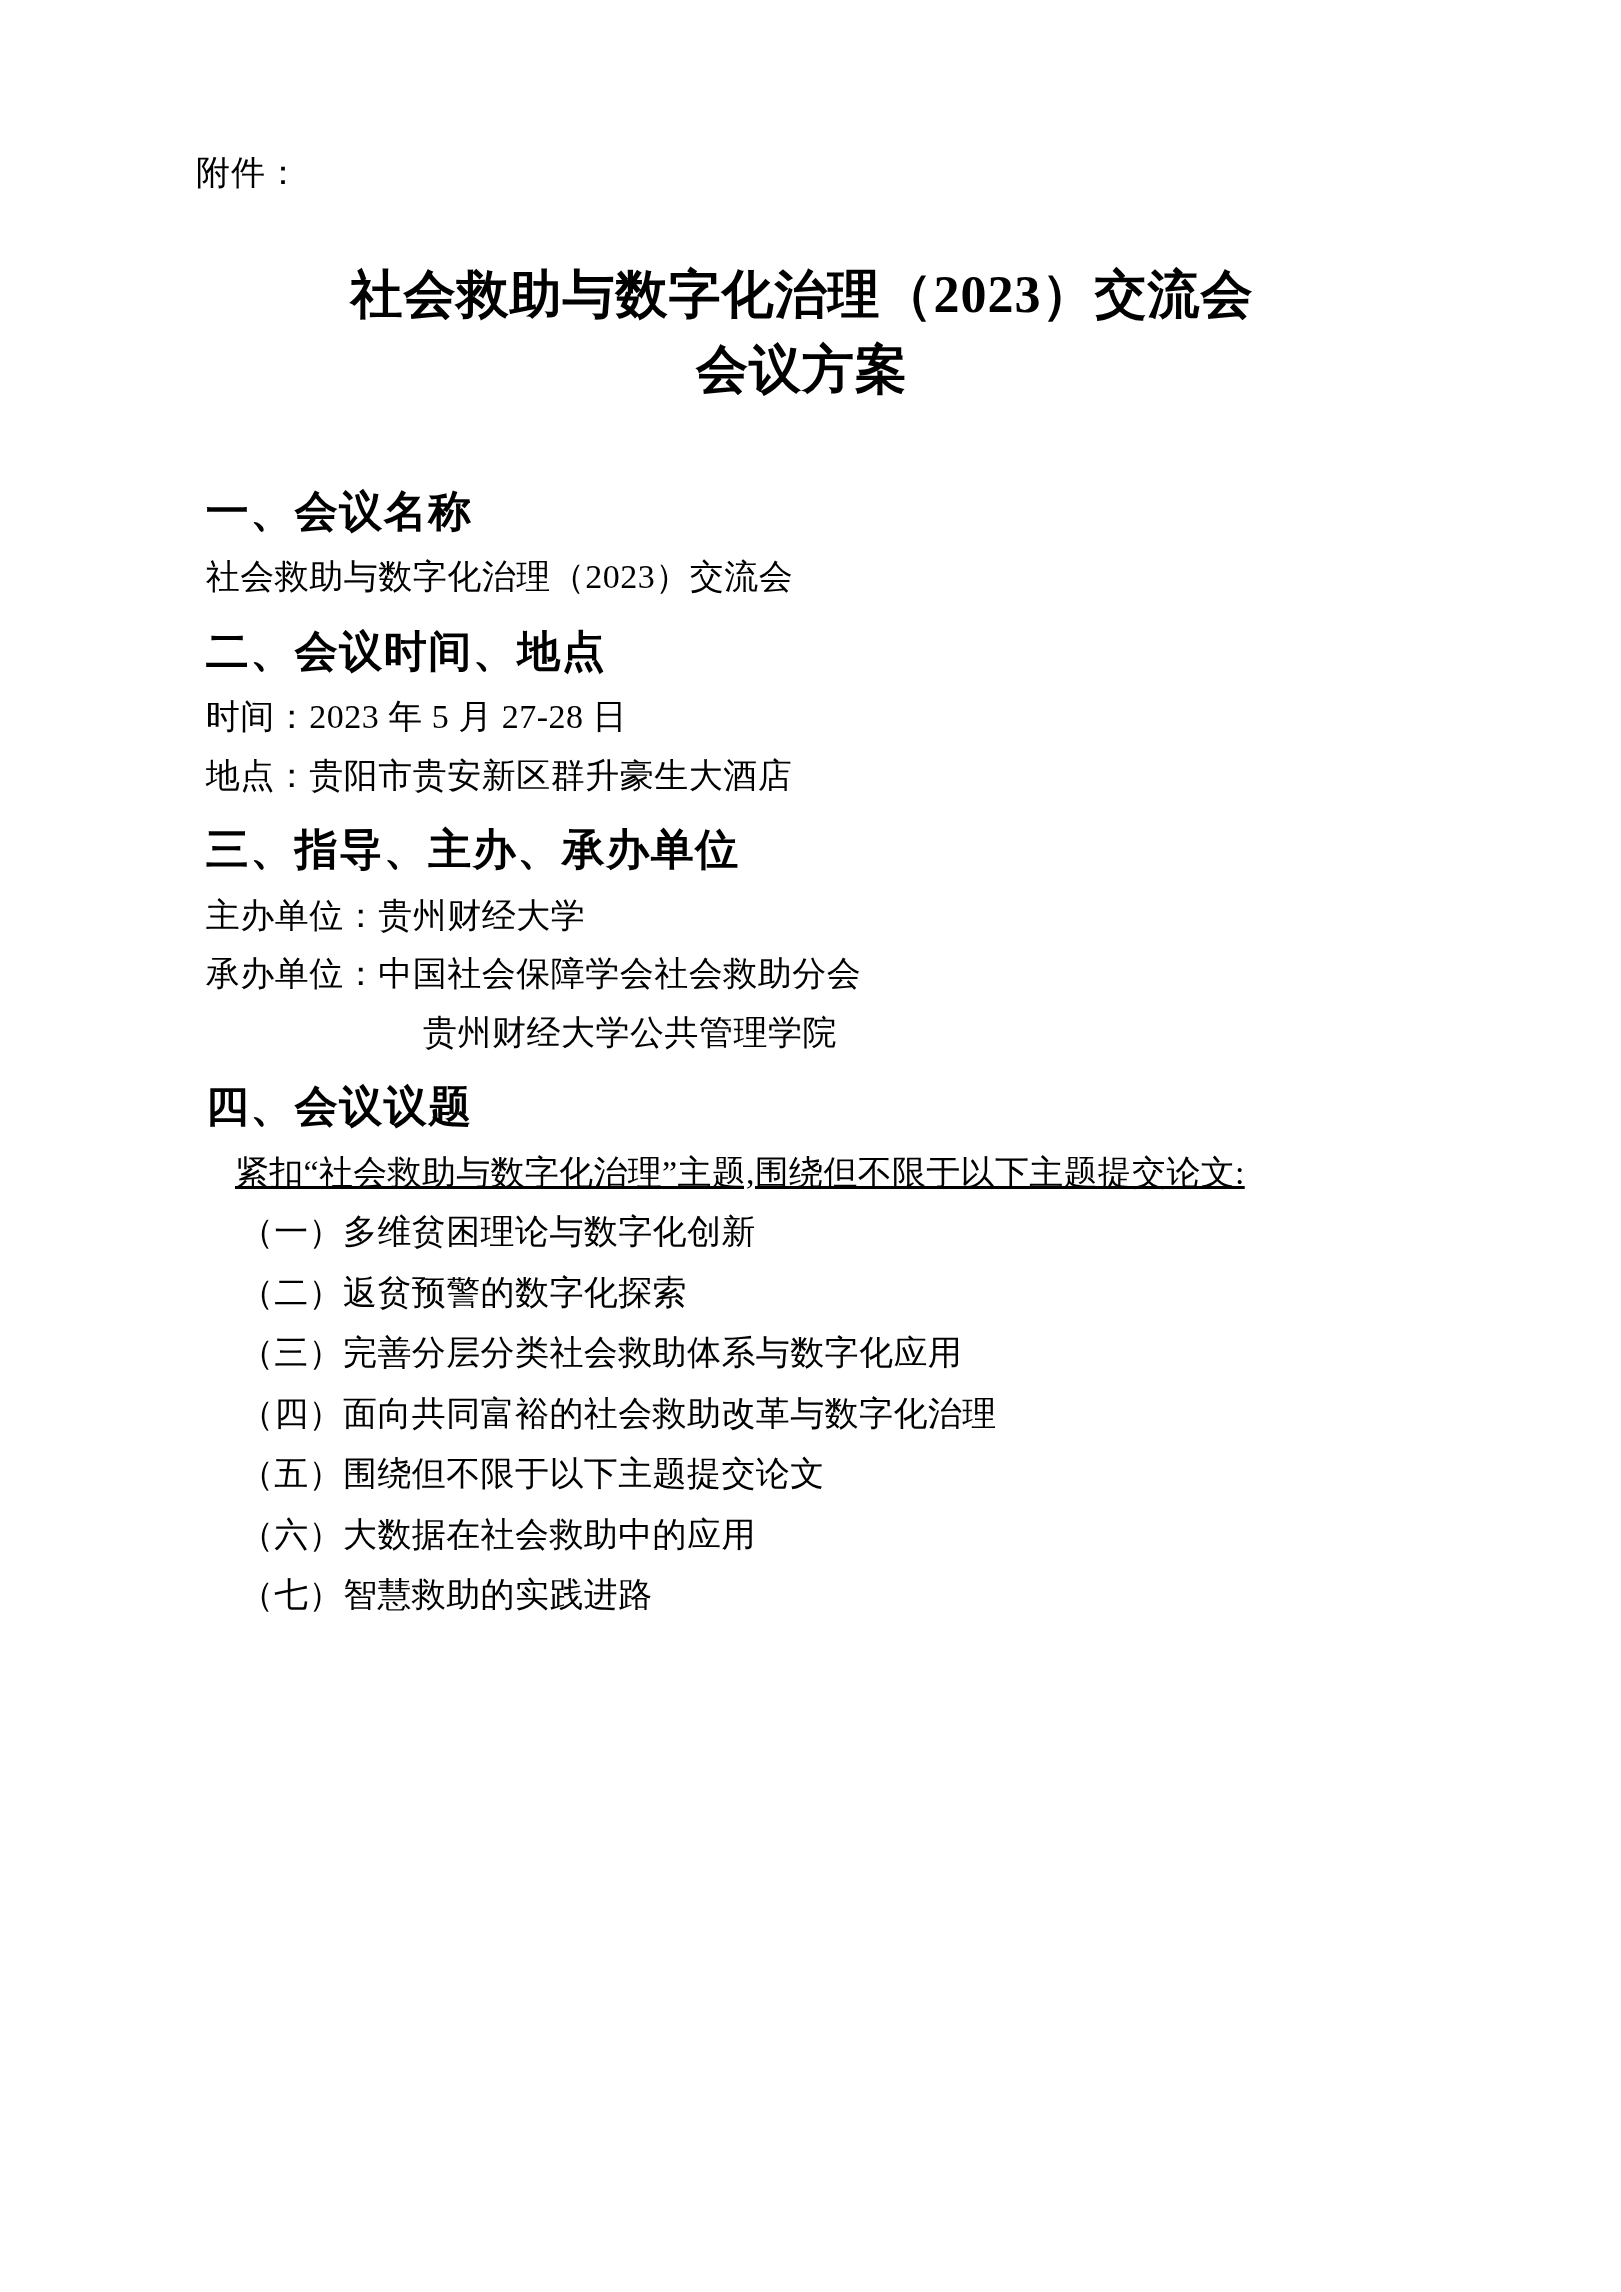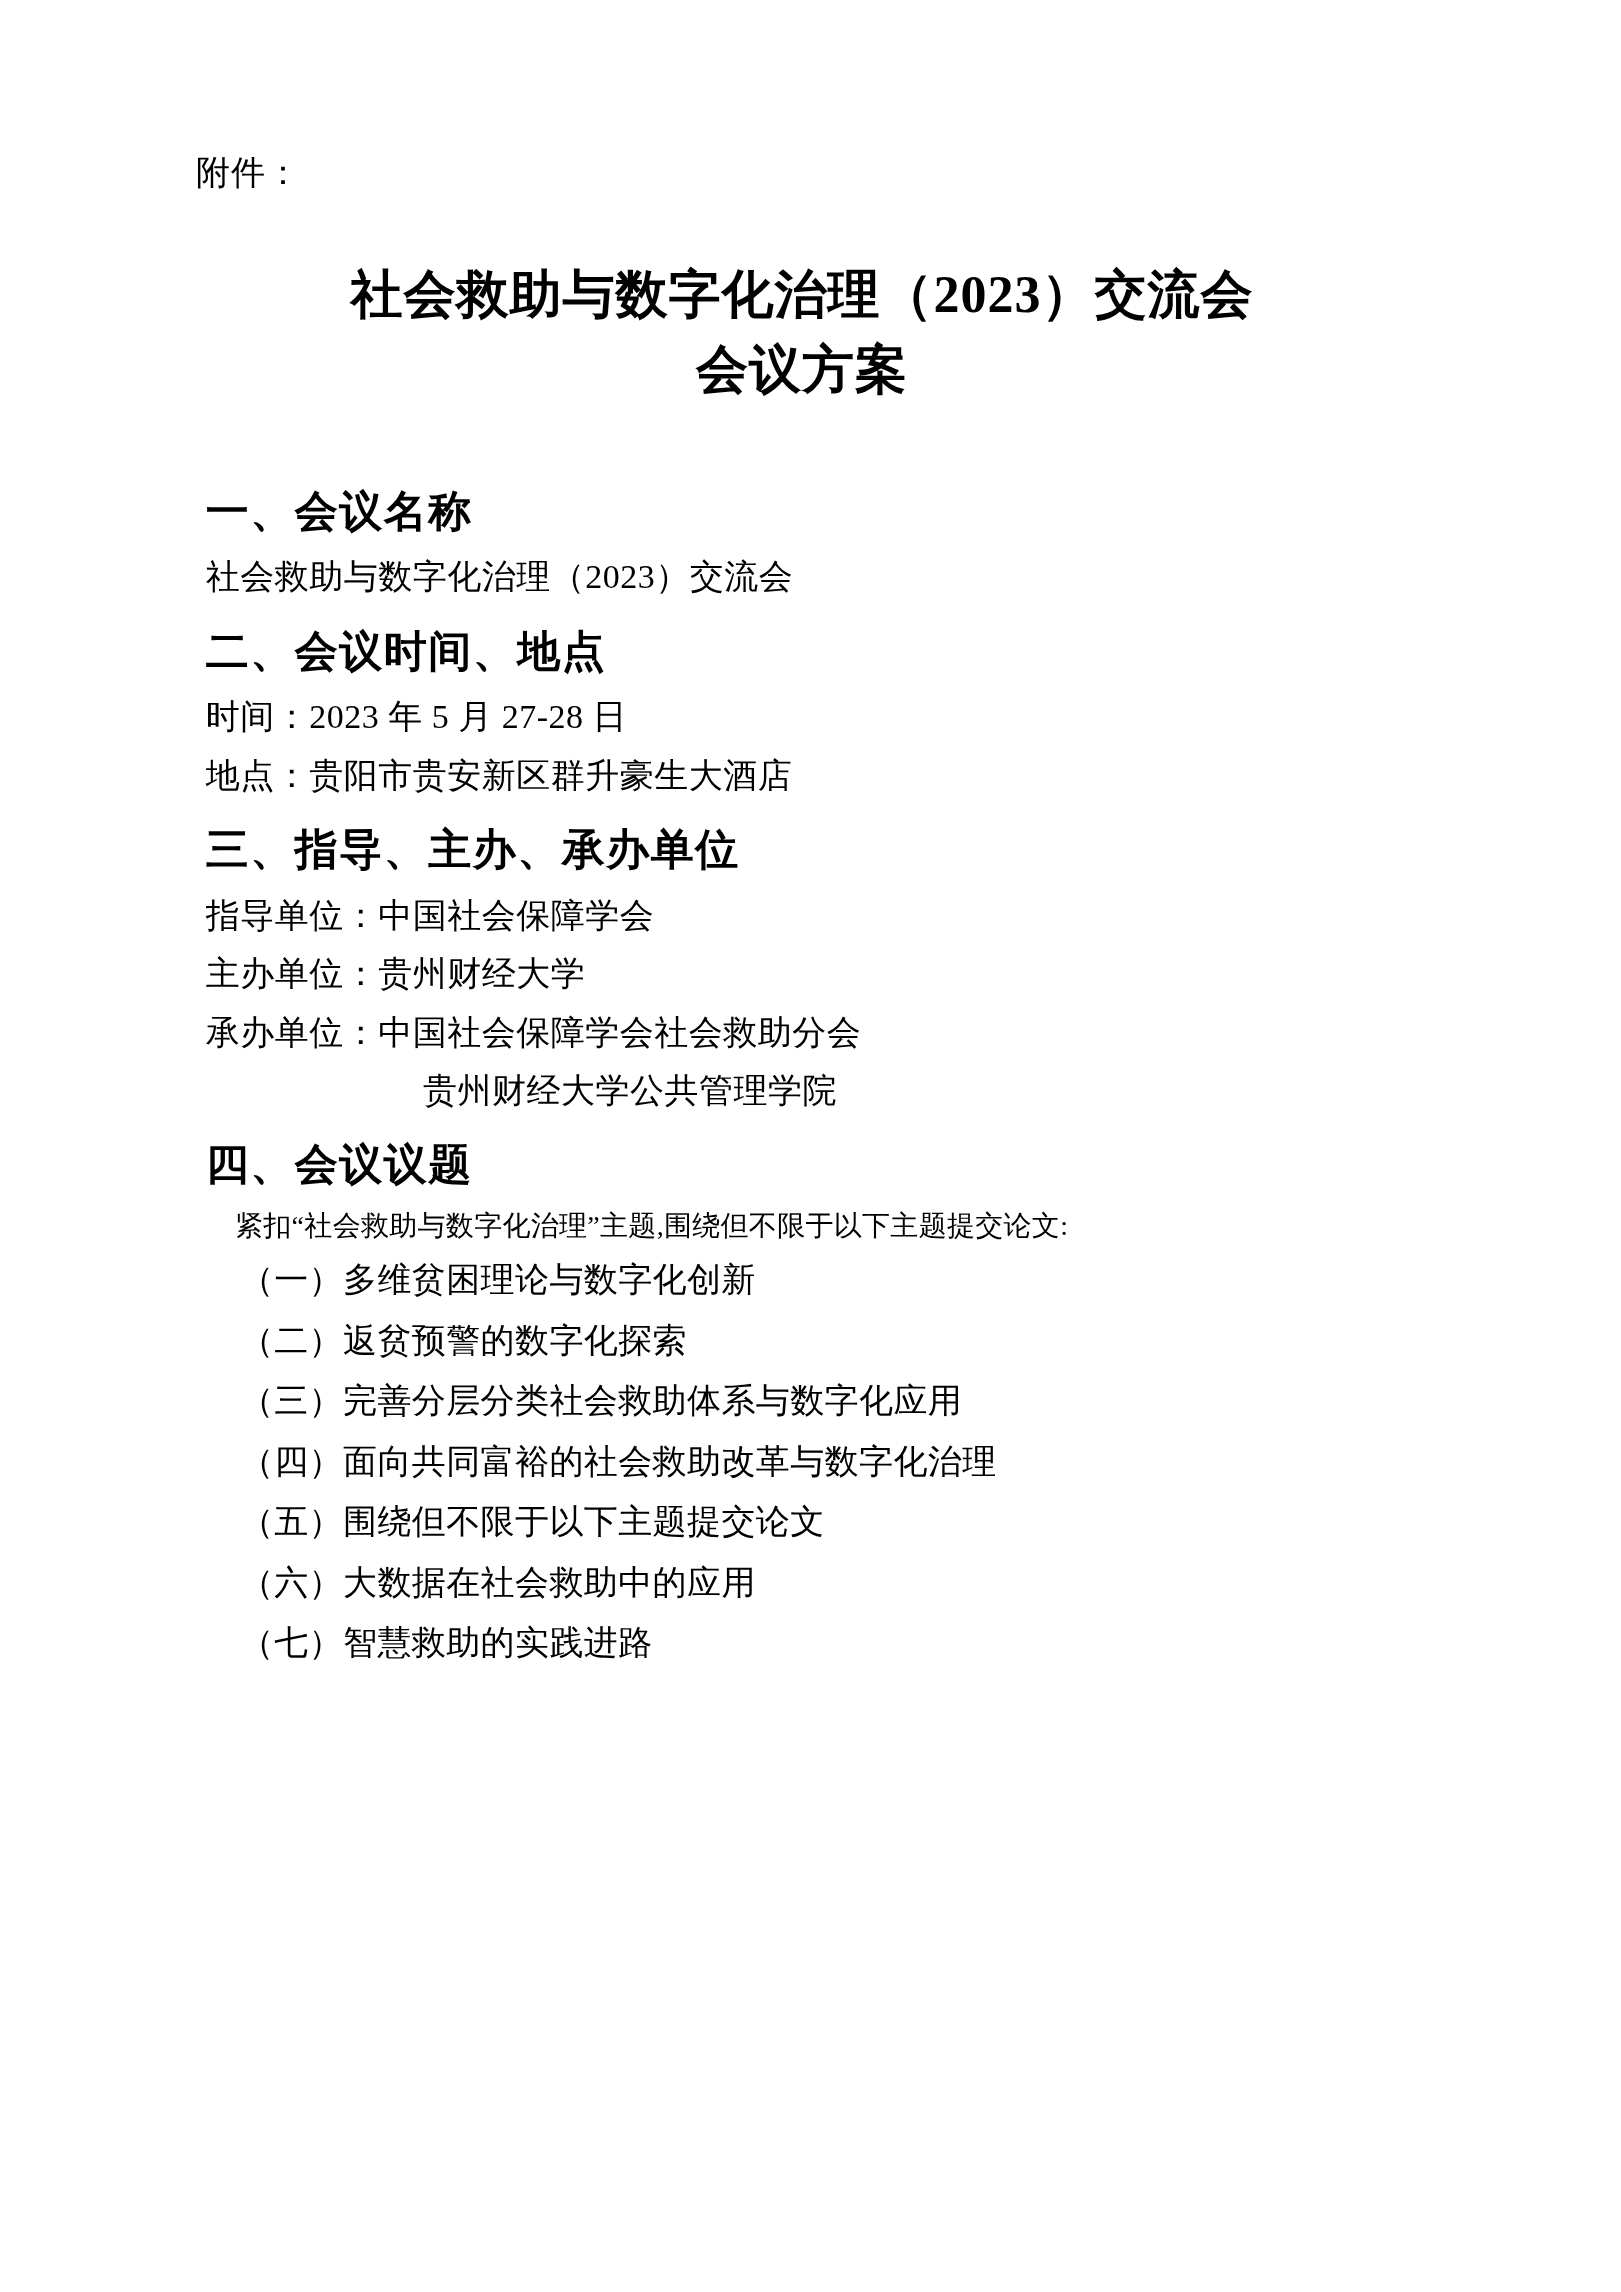--- a/index.html
+++ b/index.html
@@ -53,26 +53,27 @@
     font-size: 34px;
     line-height: 1.72;
     letter-spacing: 0.5px;
     padding-left: 9.8px;
     white-space: pre-wrap;
   }
   .body-line.sub-indent {
     padding-left: 227px;
   }
   .para {
-    font-size: 28px;
+    font-size: 34px;
     line-height: 1.72;
     letter-spacing: 0.3px;
     text-indent: 39px;
     padding-left: 0;
     margin: 0;
+    text-decoration: underline;
   }
   .list-item {
     font-size: 34px;
     line-height: 1.78;
     letter-spacing: 0.4px;
     padding-left: 9.8px;
     text-indent: 34px;
   }
 </style>
 </head>
@@ -88,21 +89,20 @@
   </div>
 
   <div class="section-heading">一、会议名称</div>
   <div class="body-line">社会救助与数字化治理（2023）交流会</div>
 
   <div class="section-heading">二、会议时间、地点</div>
   <div class="body-line">时间：2023 年 5 月 27-28 日</div>
   <div class="body-line">地点：贵阳市贵安新区群升豪生大酒店</div>
 
   <div class="section-heading">三、指导、主办、承办单位</div>
-  <div class="body-line">指导单位：中国社会保障学会</div>
   <div class="body-line">主办单位：贵州财经大学</div>
   <div class="body-line">承办单位：中国社会保障学会社会救助分会</div>
   <div class="body-line sub-indent">贵州财经大学公共管理学院</div>
 
   <div class="section-heading">四、会议议题</div>
   <div class="para">紧扣“社会救助与数字化治理”主题,围绕但不限于以下主题提交论文:</div>
 
   <div class="list-item">（一）多维贫困理论与数字化创新</div>
   <div class="list-item">（二）返贫预警的数字化探索</div>
   <div class="list-item">（三）完善分层分类社会救助体系与数字化应用</div>

